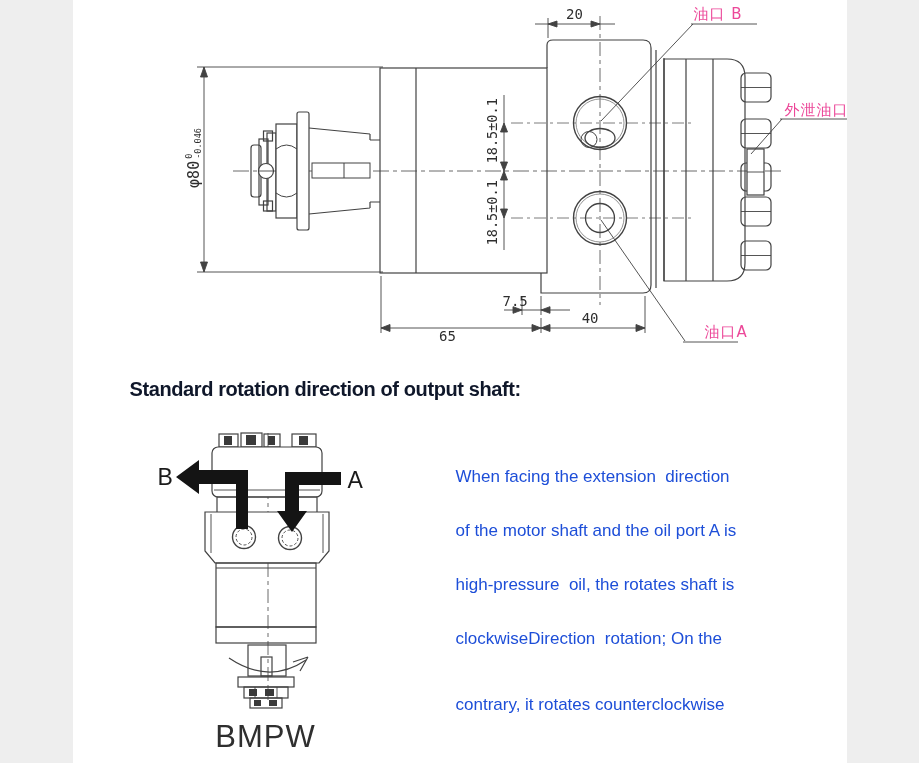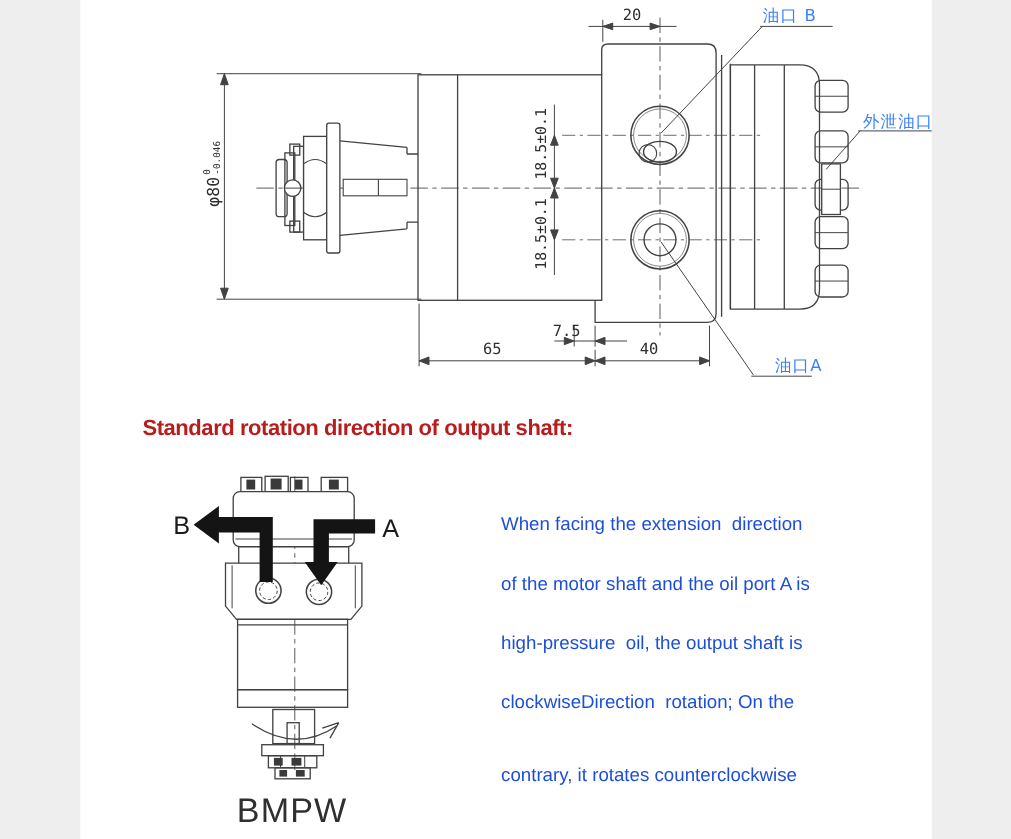--- a/index.html
+++ b/index.html
@@ -10,32 +10,32 @@
   }
   svg.linework{position:absolute;left:0;top:0;}
   
   .dim{
     position:absolute;color:#2e2e2e;
     font-family:"DejaVu Sans Mono",monospace;
     font-size:14px;line-height:1;white-space:nowrap;
   }
   .dim.rot{transform:rotate(-90deg);text-align:center;}
   .cjk{
-    position:absolute;color:#3b82f6;font-size:15px;line-height:1.1;
+    position:absolute;color:#ec4899;font-size:15px;line-height:1.1;
     font-family:"DejaVu Sans",sans-serif;white-space:nowrap;letter-spacing:1px;
   }
   .phi-wrap{
     position:absolute;display:flex;align-items:center;justify-content:center;
     gap:2px;transform:rotate(-90deg);
     font-family:"DejaVu Sans Mono",monospace;color:#2e2e2e;
   }
   .phi-main{font-size:15px;line-height:1;}
   .phi-tol{display:flex;flex-direction:column;font-size:8.5px;line-height:1.1;}
   .heading{
-    position:absolute;font-size:20px;font-weight:bold;color:#b91c1c;
+    position:absolute;font-size:20px;font-weight:bold;color:#0f172a;
     letter-spacing:-0.4px;white-space:nowrap;
   }
   .port-letter{
     position:absolute;font-size:23px;color:#1a1a1a;
     font-family:"Liberation Sans",sans-serif;
   }
   .model-label{
     position:absolute;font-size:31px;color:#2f2f2f;text-align:center;
     letter-spacing:1px;font-family:"Liberation Sans",sans-serif;
   }
@@ -201,32 +201,32 @@
     <span class="phi-tol">
       <span>0</span>
       <span>-0.046</span>
     </span>
   </div>
 
   <div class="dim rot" style="left:370px;top:124px;width:100px;font-size:13.5px;">18.5±0.1</div>
   <div class="dim rot" style="left:370px;top:206px;width:100px;font-size:13.5px;">18.5±0.1</div>
 
   <div class="dim" style="left:430px;top:294px;">7.5</div>
-  <div class="dim" style="left:362px;top:311px;width:26px;text-align:center;">65</div>
+  <div class="dim" style="left:362px;top:329px;width:26px;text-align:center;">65</div>
   <div class="dim" style="left:500px;top:311px;width:26px;text-align:right;">40</div>
 
   <div class="cjk" style="left:632px;top:324px;">油口A</div>
 
   <div class="heading" style="left:57px;top:378px;">Standard rotation direction of output shaft:</div>
 
   <div class="port-letter" style="left:85px;top:464px;">B</div>
   <div class="port-letter" style="left:275px;top:467px;">A</div>
   <div class="model-label" style="left:132px;top:719px;width:122px;">BMPW</div>
 
   <div class="para">
     <div class="para-line" style="top:464px;">When facing the extension  direction</div>
     <div class="para-line" style="top:518px;">of the motor shaft and the oil port A is</div>
-    <div class="para-line" style="top:572px;">high-pressure  oil, the output shaft is</div>
+    <div class="para-line" style="top:572px;">high-pressure  oil, the rotates shaft is</div>
     <div class="para-line" style="top:626px;">clockwiseDirection  rotation; On the</div>
     <div class="para-line" style="top:679px;margin-top:13px;">contrary, it rotates counterclockwise</div>
   </div>
 
 </div>
 
 </body></html>

